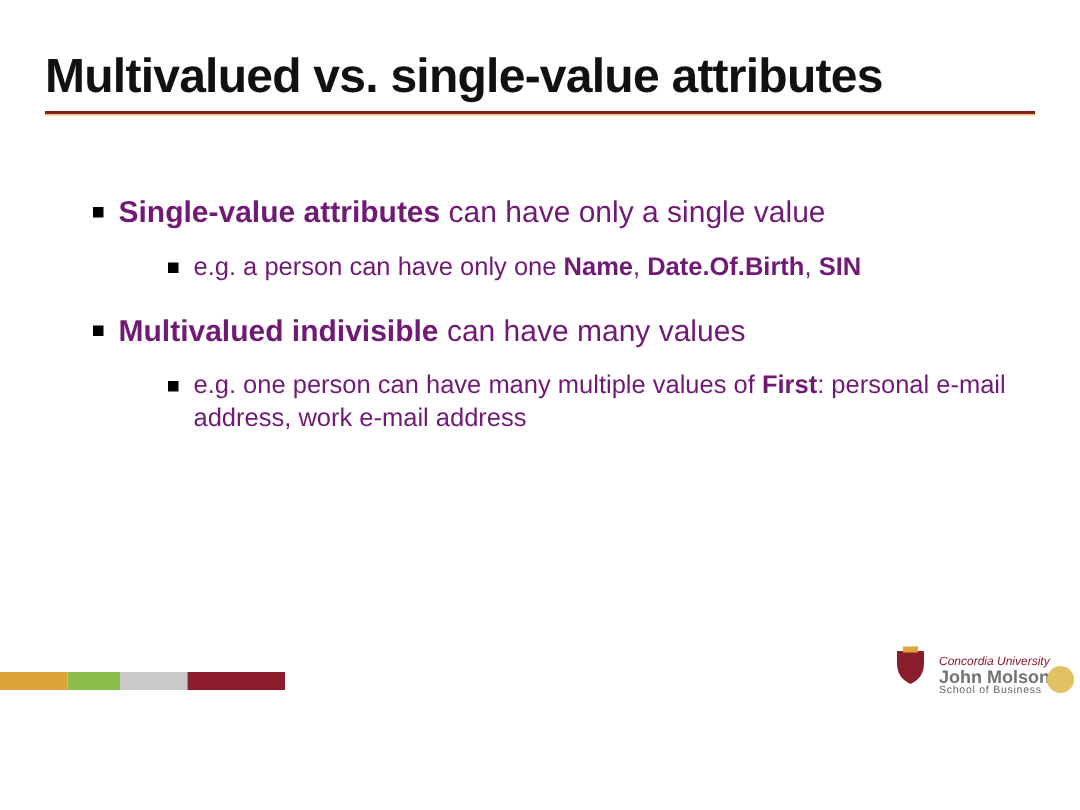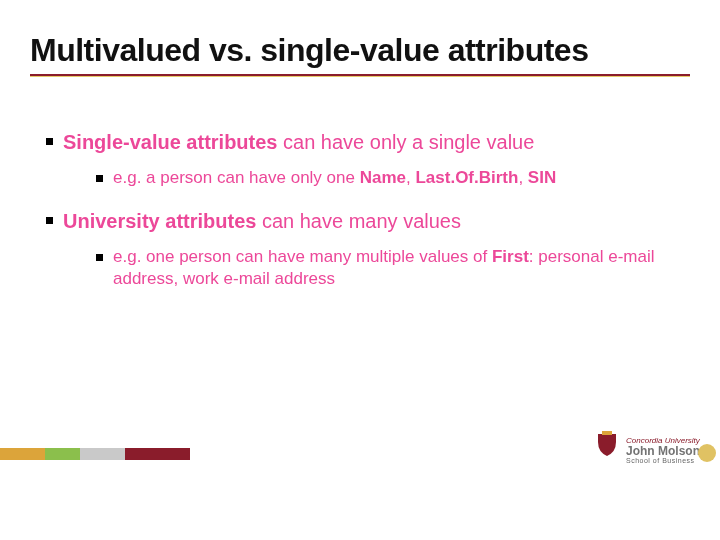--- a/index.html
+++ b/index.html
@@ -25,23 +25,23 @@
   }
   .title-underline::after{
     content:"";
     position:absolute;
     left:0; right:0; top:2px; height:1px;
     background:#e6c96a;
   }
   .body {
     position: absolute;
     top: 130px;
-    left: 46px;
+    left: 62px;
     right: 40px;
-    color: #ec4899;
+    color: #701a75;
   }
   ul { list-style: none; }
   .lvl1 > li { margin-bottom: 20px; }
   .lvl1 > li > .row { display: flex; align-items: flex-start; gap: 10px; font-size: 20px; line-height: 1.25; }
   .lvl1 .sq, .lvl2 .sq { width: 7px; height: 7px; background: #000; flex: none; margin-top: 8px; }
   .lvl2 { margin-top: 12px; margin-left: 50px; }
   .lvl2 > li { margin-bottom: 12px; }
   .lvl2 > li > .row { display: flex; align-items: flex-start; gap: 10px; font-size: 17px; line-height: 1.3; }
   .bold { font-weight: bold; }
   .footer-band {
@@ -85,32 +85,32 @@
           <span class="sq"></span>
           <span>
             <span class="bold">Single-value attributes</span><span> can have only a single value</span>
           </span>
         </div>
         <ul class="lvl2">
           <li>
             <div class="row">
               <span class="sq"></span>
               <span>
-                <span>e.g. a person can have only one </span><span class="bold">Name</span><span>, </span><span class="bold">Last.Of.Birth</span><span>, </span><span class="bold">SIN</span><span></span>
+                <span>e.g. a person can have only one </span><span class="bold">Name</span><span>, </span><span class="bold">Date.Of.Birth</span><span>, </span><span class="bold">SIN</span><span></span>
               </span>
             </div>
           </li>
         </ul>
       </li>
 
       <li>
         <div class="row">
           <span class="sq"></span>
           <span>
-            <span class="bold">University attributes</span><span> can have many values</span>
+            <span class="bold">Multivalued indivisible</span><span> can have many values</span>
           </span>
         </div>
         <ul class="lvl2">
           <li>
             <div class="row">
               <span class="sq"></span>
               <span>
                 <span>e.g. one person can have many multiple values of </span><span class="bold">First</span><span>: personal e-mail address, work e-mail address</span>
               </span>
             </div>

